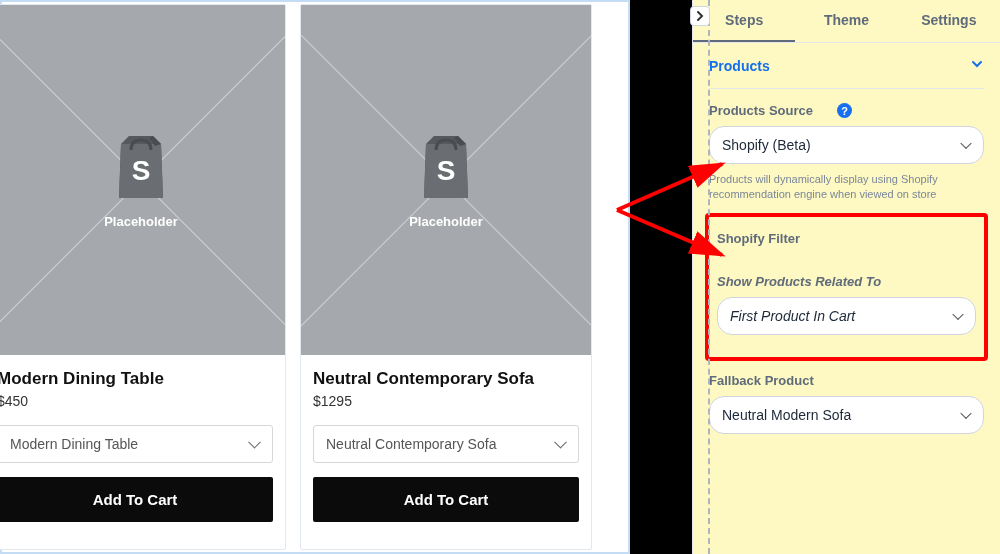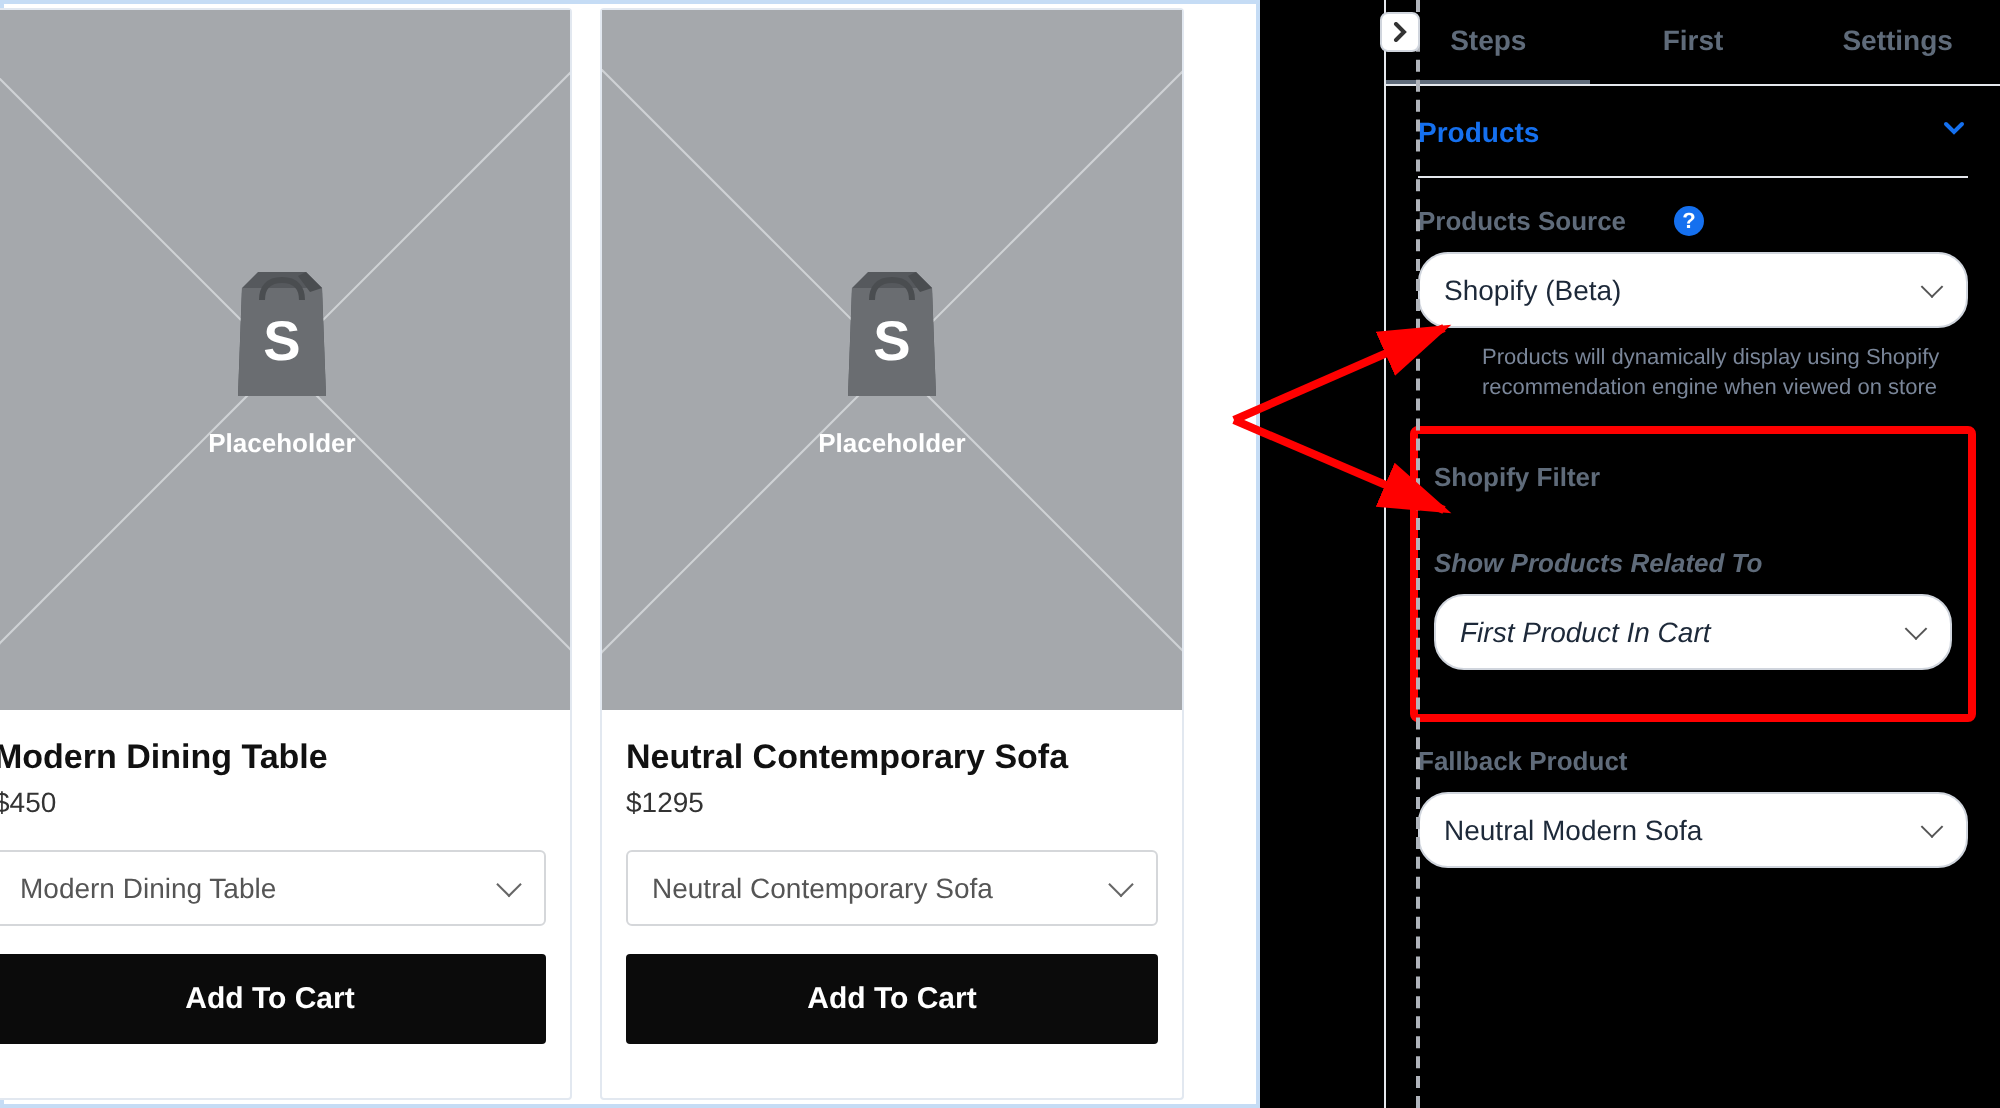--- a/index.html
+++ b/index.html
@@ -139,21 +139,21 @@
     .dashed-line {
       position: absolute;
       left: 708px;
       top: 0;
       bottom: 0;
       border-left: 2px dashed #b0b4bb;
       z-index: 5;
     }
     .side-panel {
       flex: 1;
-      background: #000000;
+      background: #fef9c3;
       border-left: 1px solid #e4e7ec;
       display: flex;
       flex-direction: column;
     }
     .tabs {
       display: flex;
       border-bottom: 1px solid #e4e7ec;
     }
     .tab {
       flex: 1;
@@ -232,21 +232,20 @@
       border-right: 1.5px solid #555;
       border-bottom: 1.5px solid #555;
       transform: translateY(-70%) rotate(45deg);
       pointer-events: none;
     }
     .helper-text {
       font-size: 11px;
       color: #7a8699;
       line-height: 1.4;
       margin-top: 8px;
-      margin-left: 32px;
     }
     .highlight-box {
       border: 4px solid #ff0000;
       border-radius: 4px;
       padding: 10px 8px 14px;
       margin: 2px -4px 12px;
     }
     .highlight-box .field-group { padding-top: 4px; }
     .highlight-box .field-group + .field-group { padding-top: 12px; font-style: italic; }
     .arrow-svg {
@@ -308,21 +307,21 @@
         <button class="add-to-cart">Add To Cart</button>
       </div>
     </div>
   </div>
 
   <div class="dark-gap"></div>
 
   <div class="side-panel">
     <div class="tabs">
       <div class="tab active">Steps</div>
-      <div class="tab">First</div>
+      <div class="tab">Theme</div>
       <div class="tab">Settings</div>
     </div>
     <div class="panel-body">
       <div class="section-header">
         <span>Products</span>
         <span class="chev">
           <svg width="14" height="14" viewBox="0 0 14 14">
               <path d="M3 5 L7 9 L11 5" stroke="#1570ef" stroke-width="2" fill="none" stroke-linecap="round"></path>
             </svg>
         </span>

